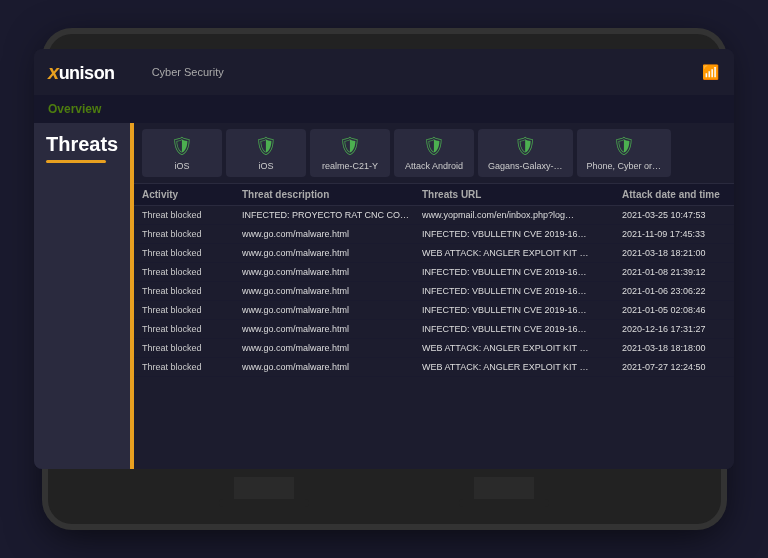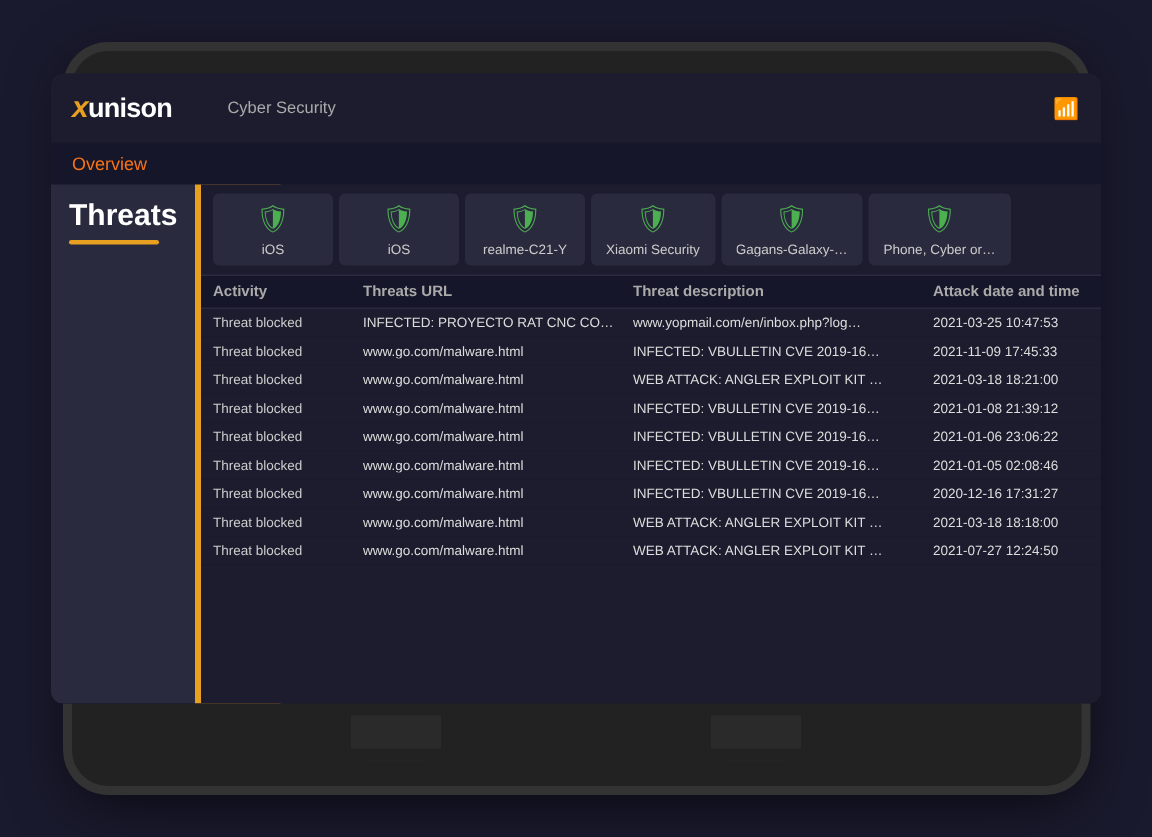--- a/index.html
+++ b/index.html
@@ -123,23 +123,23 @@
     
     .nav-bar {
       background: #16162a;
       padding: 4px 14px;
       height: 28px;
       display: flex;
       align-items: center;
     }
 
     .nav-overview {
-      color: #f97316;
+      color: #4d7c0f;
       font-size: 12px;
-      font-weight: 400;
+      font-weight: 700;
     }
 
     
     .main-content {
       display: flex;
       flex: 1;
       height: calc(420px - 74px);
     }
 
     
@@ -329,37 +329,37 @@
             <div class="device-card">
       <span class="device-shield">🛡</span>
       <span class="device-name">iOS</span>
     </div>
             <div class="device-card">
       <span class="device-shield">🛡</span>
       <span class="device-name">realme-C21-Y</span>
     </div>
             <div class="device-card">
       <span class="device-shield">🛡</span>
-      <span class="device-name">Xiaomi Security</span>
+      <span class="device-name">Attack Android</span>
     </div>
             <div class="device-card">
       <span class="device-shield">🛡</span>
       <span class="device-name">Gagans-Galaxy-…</span>
     </div>
             <div class="device-card">
       <span class="device-shield">🛡</span>
       <span class="device-name">Phone, Cyber or…</span>
     </div>
           </div>
 
         <div class="table-area">
           <div class="table-header" id="table-header">
               <div class="th">Activity</div>
+              <div class="th">Threat description</div>
               <div class="th">Threats URL</div>
-              <div class="th">Threat description</div>
               <div class="th">Attack date and time</div>
             </div>
           <div class="table-body" id="table-body">
               <div class="table-row">
       <div class="td td-activity">Threat blocked</div>
       <div class="td">INFECTED: PROYECTO RAT CNC CO…</div>
       <div class="td">www.yopmail.com/en/inbox.php?log…</div>
       <div class="td">2021-03-25 10:47:53</div>
 
     </div>

